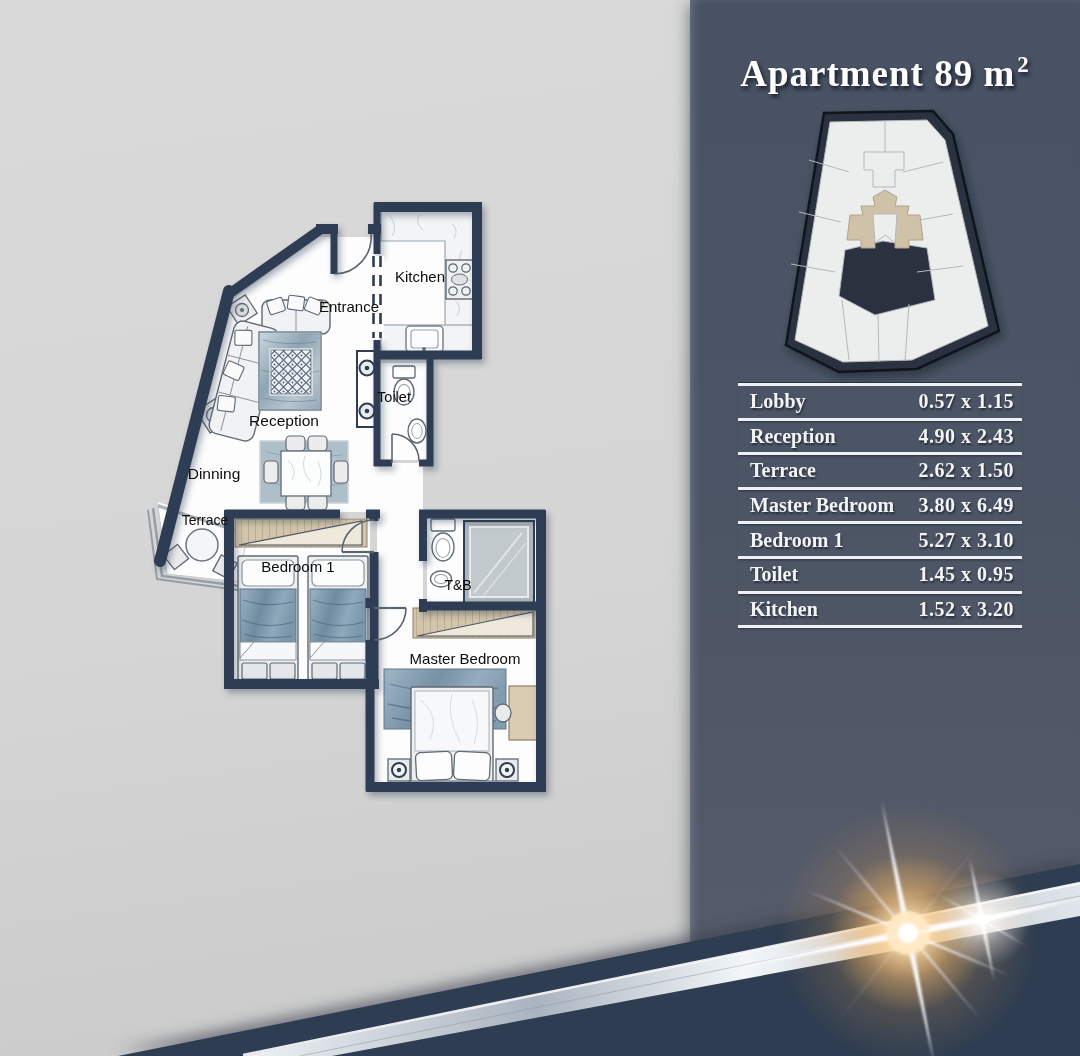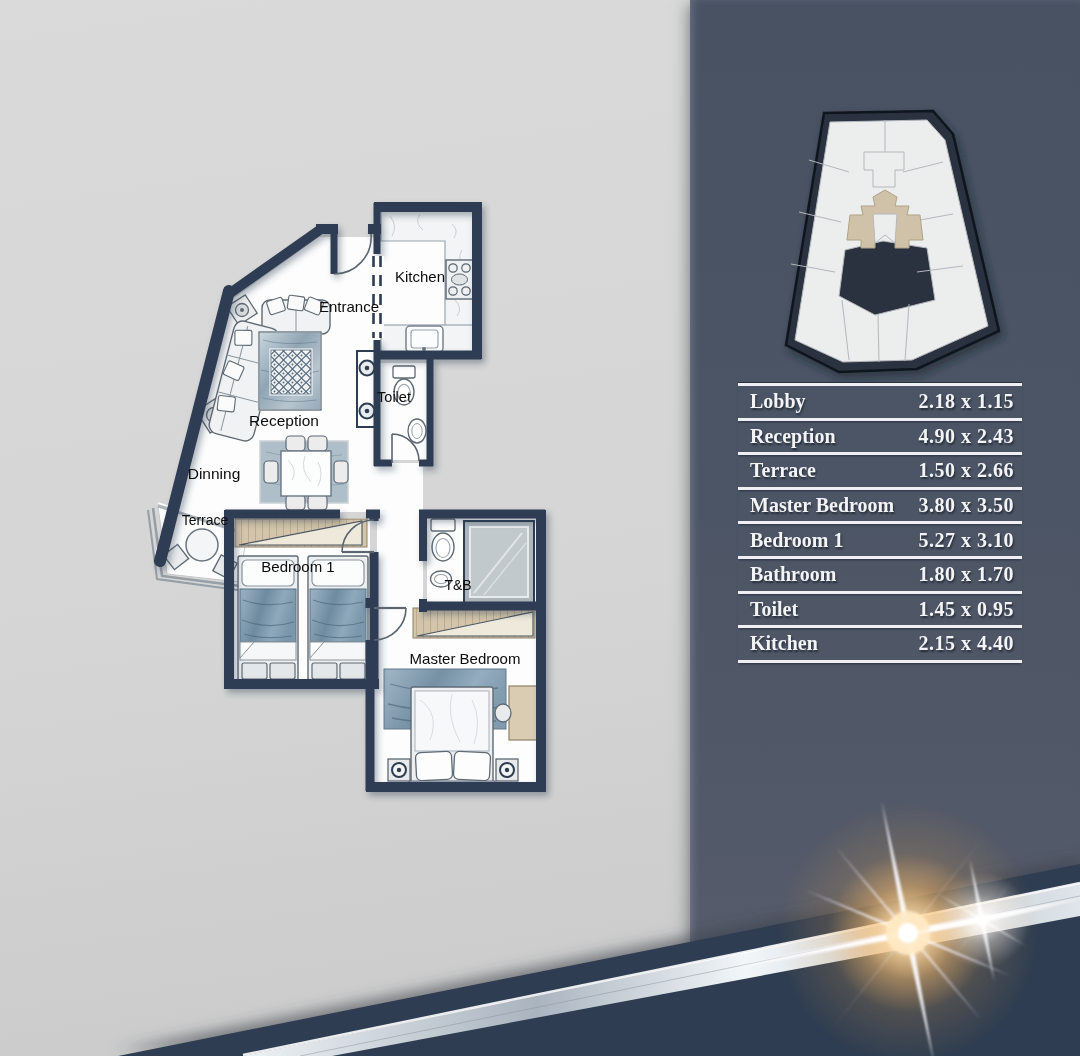--- a/index.html
+++ b/index.html
@@ -296,20 +296,21 @@
       <text class="plan-label" x="284" y="426" font-size="15.5">Reception</text>
       <text class="plan-label" x="214" y="479" font-size="15.5">Dinning</text>
       <text class="plan-label" x="205" y="525" font-size="14">Terrace</text>
       <text class="plan-label" x="298" y="572" font-size="15">Bedroom 1</text>
       <text class="plan-label" x="458" y="590" font-size="14">T&amp;B</text>
       <text class="plan-label" x="465" y="664" font-size="15">Master Bedroom</text>
     </g>
   </svg>
 
   <aside class="sidebar">
+    <h1 class="page-title"><span>Apartment 89 m</span><span class="sup">2</span></h1>
 
     <svg class="bldg" width="240" height="285" viewBox="775 98 240 285">
       <defs>
         <filter id="bldgShadow" x="-20%" y="-20%" width="140%" height="140%">
           <feDropShadow dx="3" dy="5" stdDeviation="4" flood-color="#141a26" flood-opacity="0.55"></feDropShadow>
         </filter>
       </defs>
       <polygon points="827,113 936,111 956,134 1002,331 920,369 842,372 789,345" fill="#29323f" stroke="#10151e" stroke-width="2.5" filter="url(#bldgShadow)"></polygon>
       <path fill="#eceded" stroke="#b4b8bd" stroke-width="1" fill-rule="evenodd" d="M833,122 L930,120 L948,140 L991,326 L915,360 L846,362 L798,340 Z
                M848,250 L886,241 L930,248 L938,300 L878,315 L842,296 Z"></path>
@@ -326,49 +327,45 @@
         <line x1="888" y1="120" x2="888" y2="152"></line>
         <path d="M867,152 L907,152 L907,170 L898,170 L898,187 L876,187 L876,170 L867,170 Z"></path>
       </g>
       <path fill="#cfc2a8" stroke="#b0a389" stroke-width="1" d="M888,190 L900,197 L898,206 L912,206 L910,215 L923,215 L926,240 L912,240 L912,248 L898,248 L898,240 L888,232 L878,240 L878,248 L864,248 L864,240 L850,240 L853,215 L866,215 L864,206 L878,206 L876,197 Z"></path>
       <path fill="#eceded" stroke="#b4b8bd" stroke-width="1" d="M876,214 L900,214 L898,243 L888,235 L878,243 Z"></path>
     </svg>
 
     <div class="dim-table">
       <div class="trow">
           <span class="tlabel">Lobby</span>
-          <span class="tsize">2.18 x 1.15</span>
+          <span class="tsize">0.57 x 1.15</span>
         </div>
       <div class="trow">
           <span class="tlabel">Reception</span>
           <span class="tsize">4.90 x 2.43</span>
         </div>
       <div class="trow">
           <span class="tlabel">Terrace</span>
-          <span class="tsize">1.50 x 2.66</span>
+          <span class="tsize">2.62 x 1.50</span>
         </div>
       <div class="trow">
           <span class="tlabel">Master Bedroom</span>
-          <span class="tsize">3.80 x 3.50</span>
+          <span class="tsize">3.80 x 6.49</span>
         </div>
       <div class="trow">
           <span class="tlabel">Bedroom 1</span>
           <span class="tsize">5.27 x 3.10</span>
         </div>
       <div class="trow">
-          <span class="tlabel">Bathroom</span>
-          <span class="tsize">1.80 x 1.70</span>
-        </div>
-      <div class="trow">
           <span class="tlabel">Toilet</span>
           <span class="tsize">1.45 x 0.95</span>
         </div>
       <div class="trow">
           <span class="tlabel">Kitchen</span>
-          <span class="tsize">2.15 x 4.40</span>
+          <span class="tsize">1.52 x 3.20</span>
         </div>
     </div>
   </aside>
 
   <svg class="band-overlay" width="1080" height="1056" viewBox="0 0 1080 1056">
     <defs>
       <linearGradient id="stripeGrad" x1="0" y1="0" x2="1" y2="0">
         <stop offset="0" stop-color="#eef2f5"></stop>
         <stop offset="0.35" stop-color="#aab4bf"></stop>
         <stop offset="0.6" stop-color="#f2f6f9"></stop>

